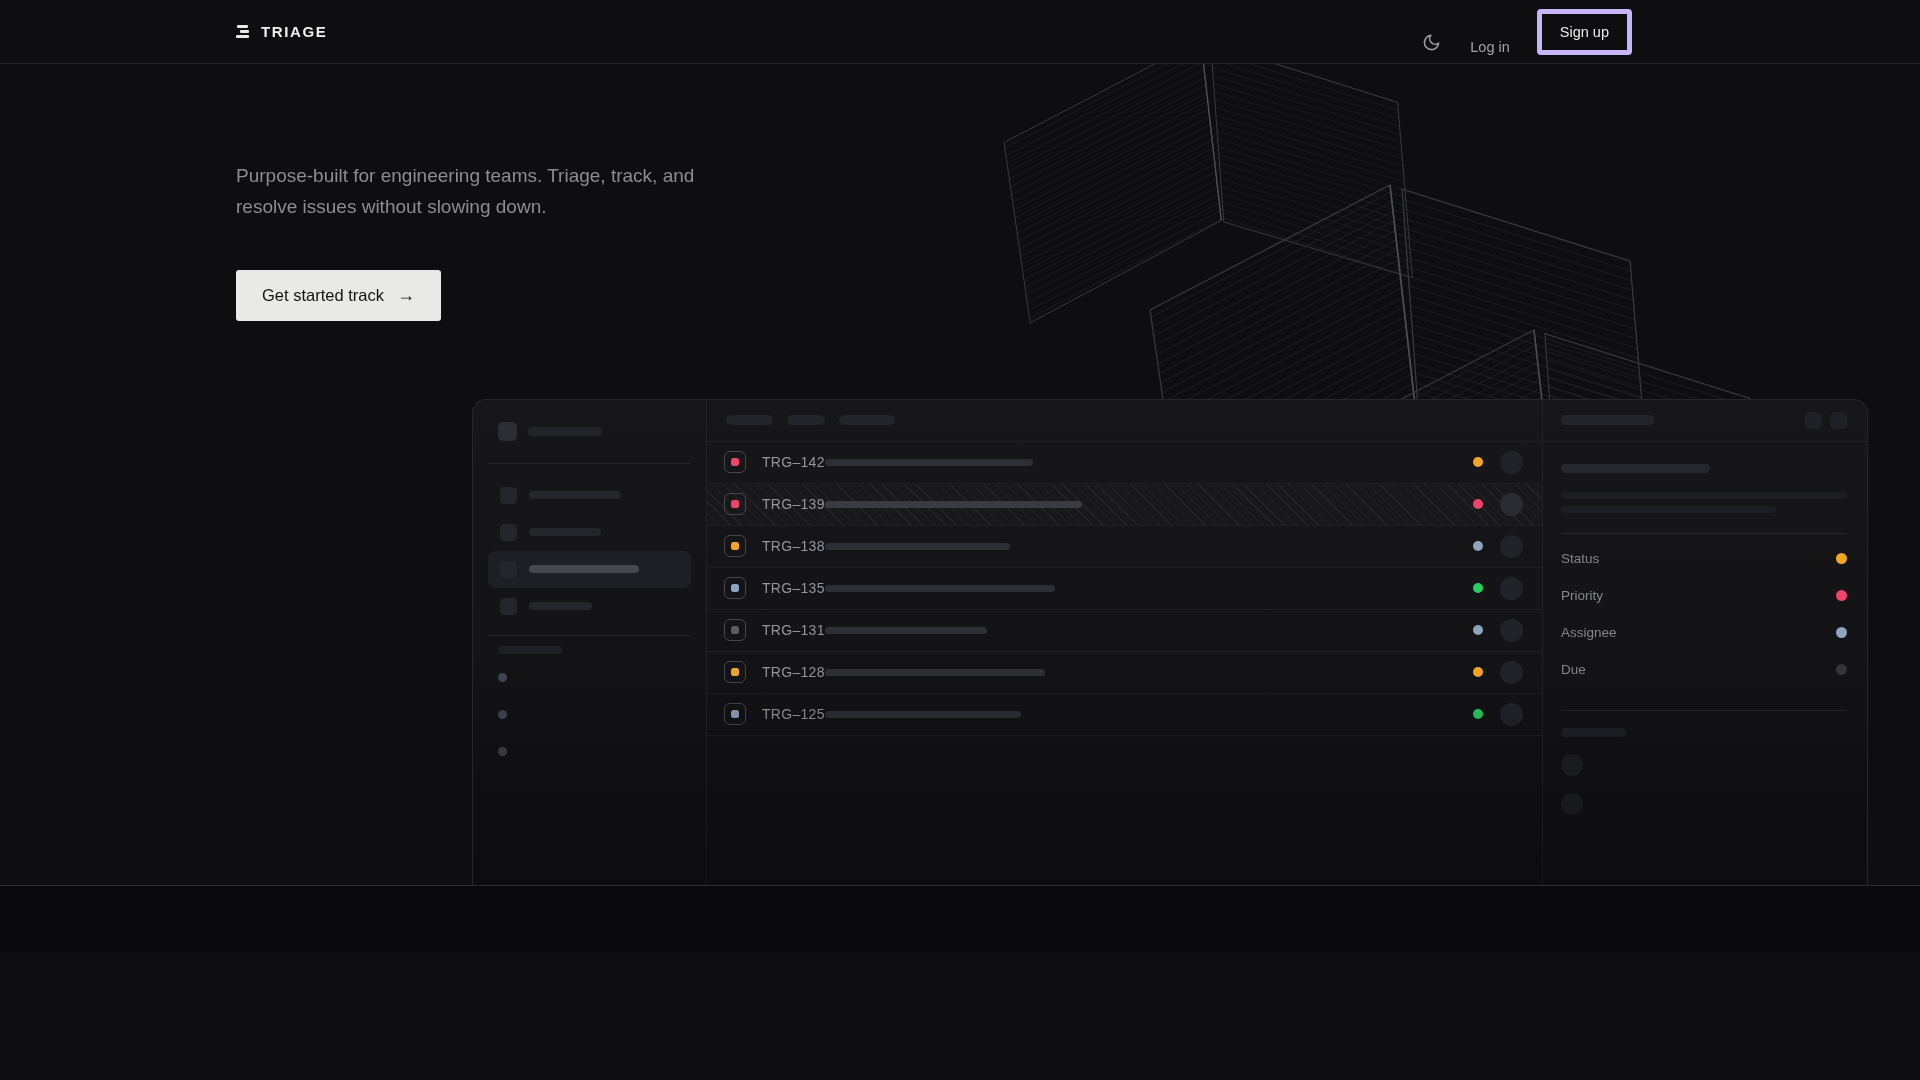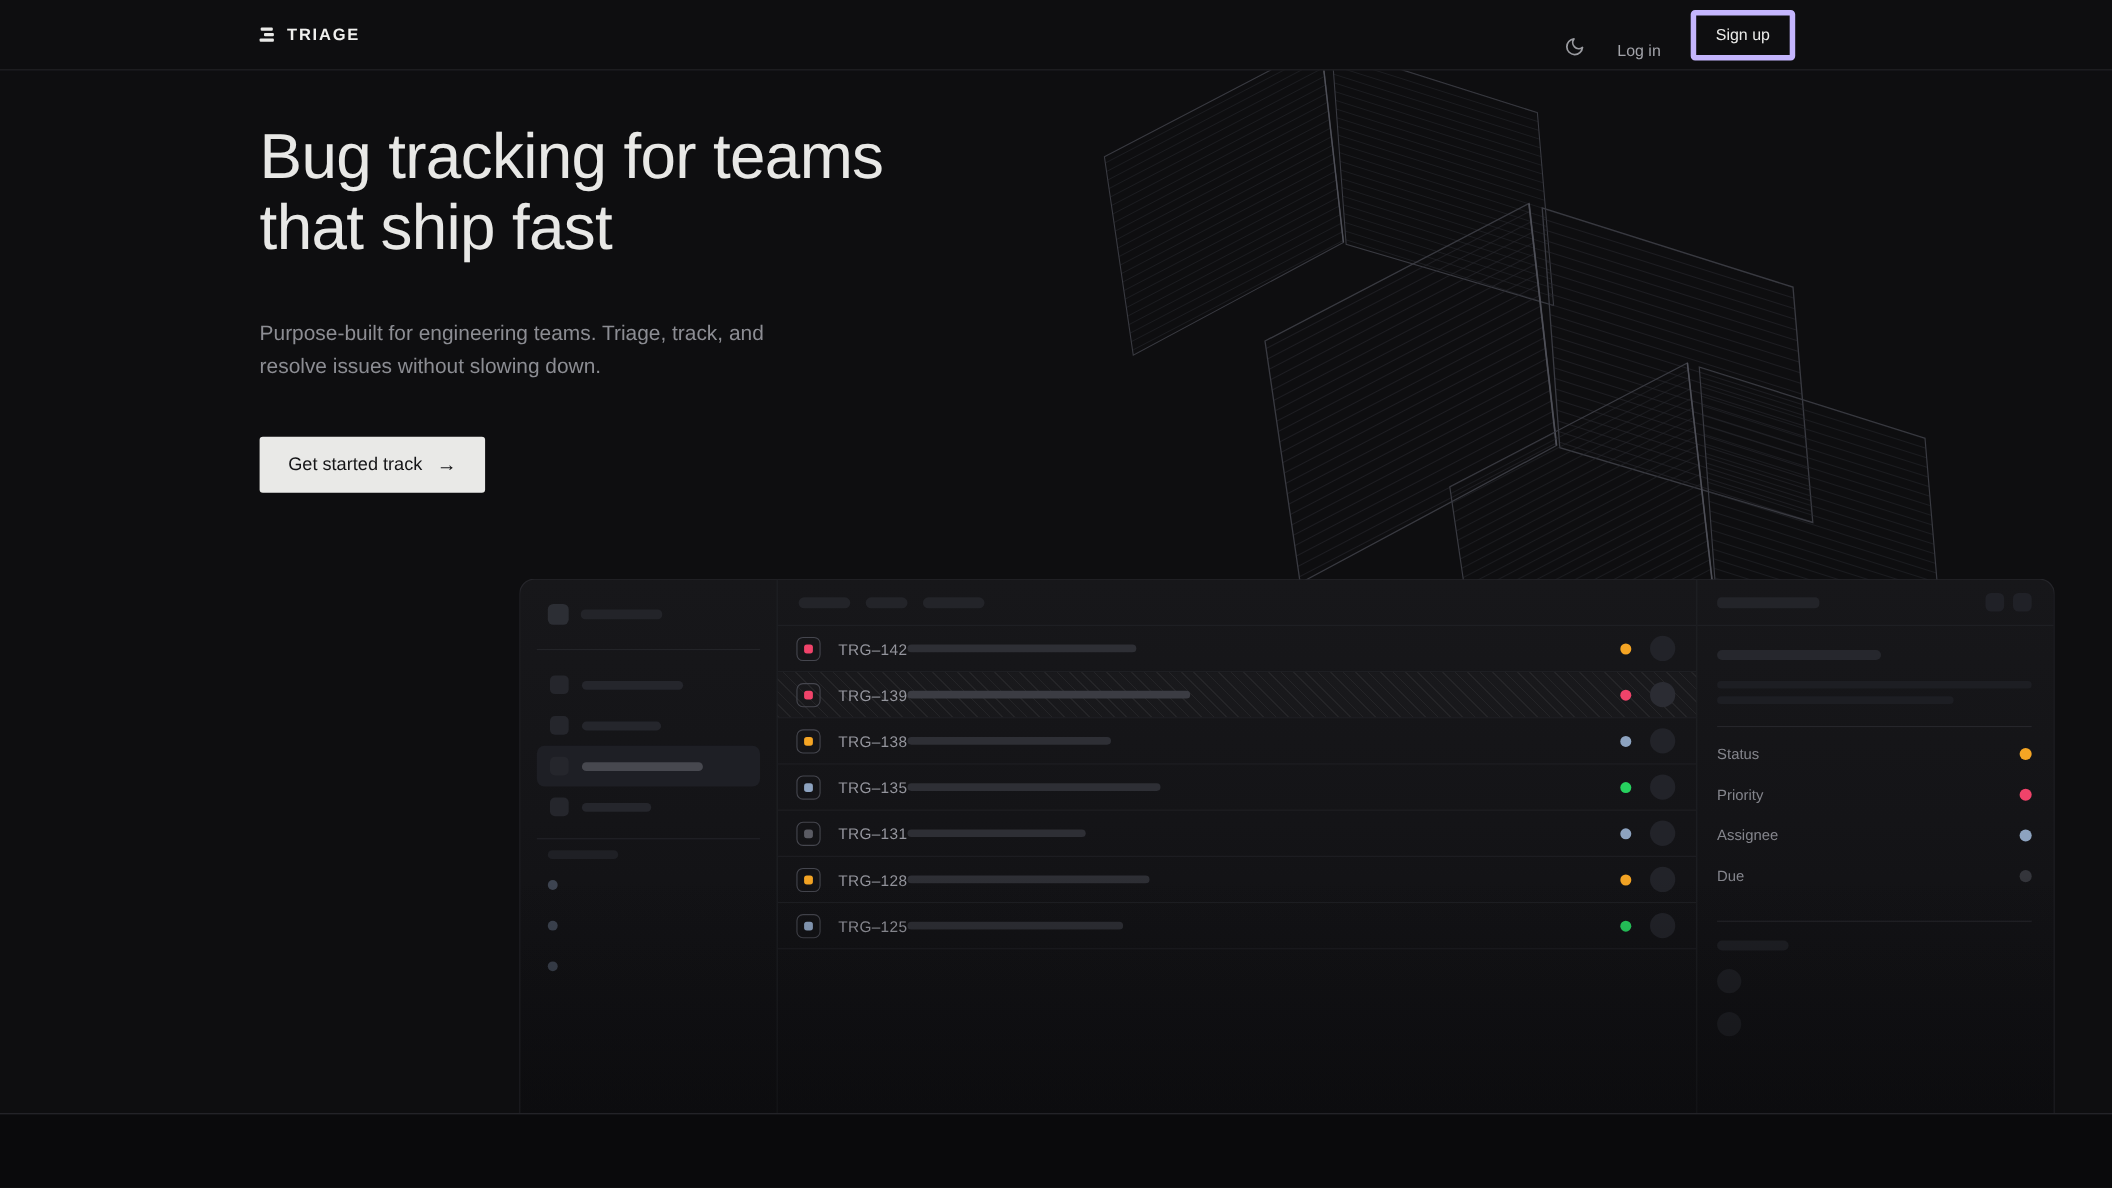--- a/index.html
+++ b/index.html
@@ -149,24 +149,20 @@
           </svg>
         </button>
         <a class="login" href="#">Log in</a>
         <button class="signup">Sign up</button>
       </div>
     </div>
   </div>
 
   <div class="hero">
     <div class="hero-inner">
-      <h1 class="headline">
-        <span>Bug tracking for teams</span><br>
-        <span>that ship fast</span>
-      </h1>
       <p class="sub">Purpose-built for engineering teams. Triage, track, and resolve issues without slowing down.</p>
       <button class="cta">
         <span>Get started track</span>
         <span class="arr">→</span>
       </button>
 
       
       <div class="mock">
 
         <div class="col-sb">

